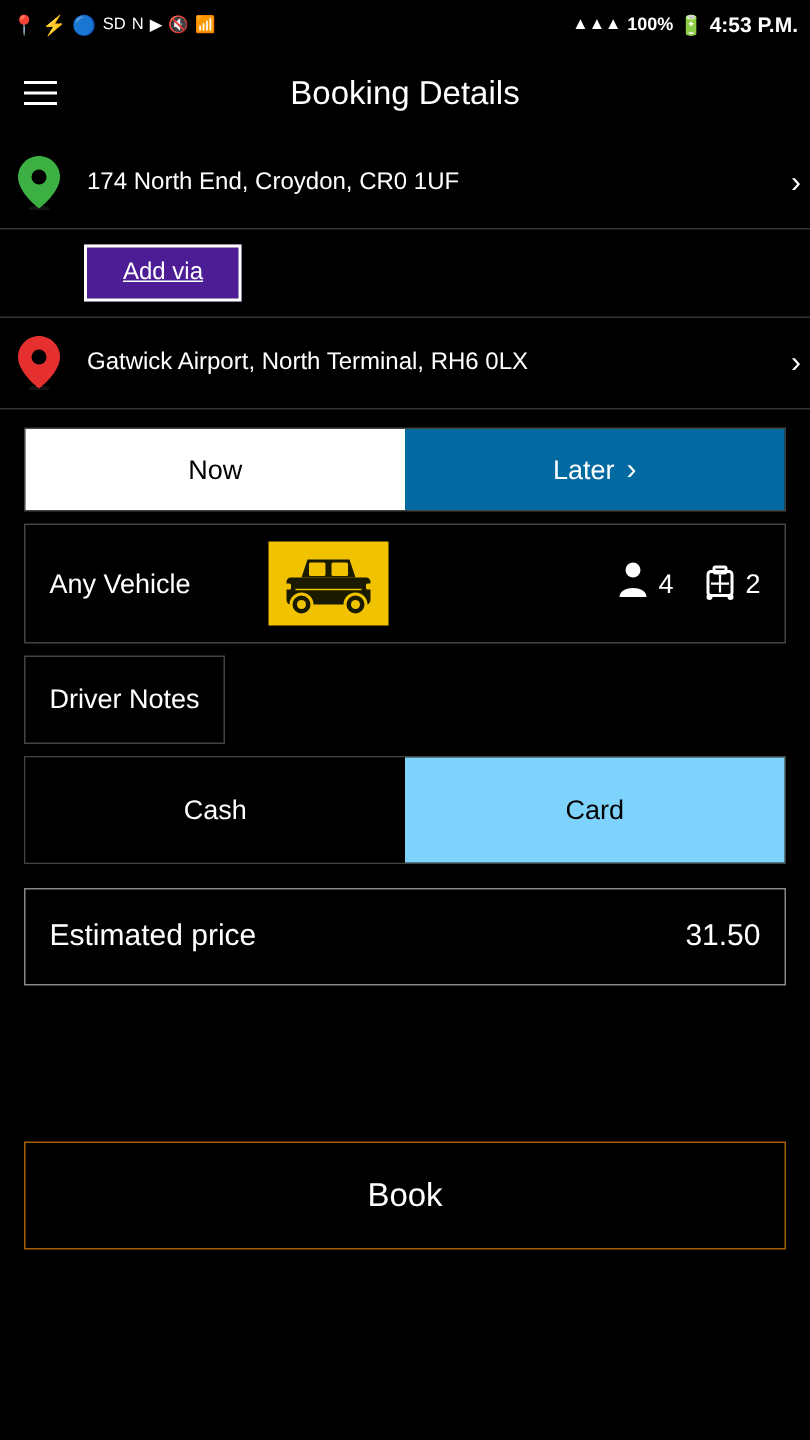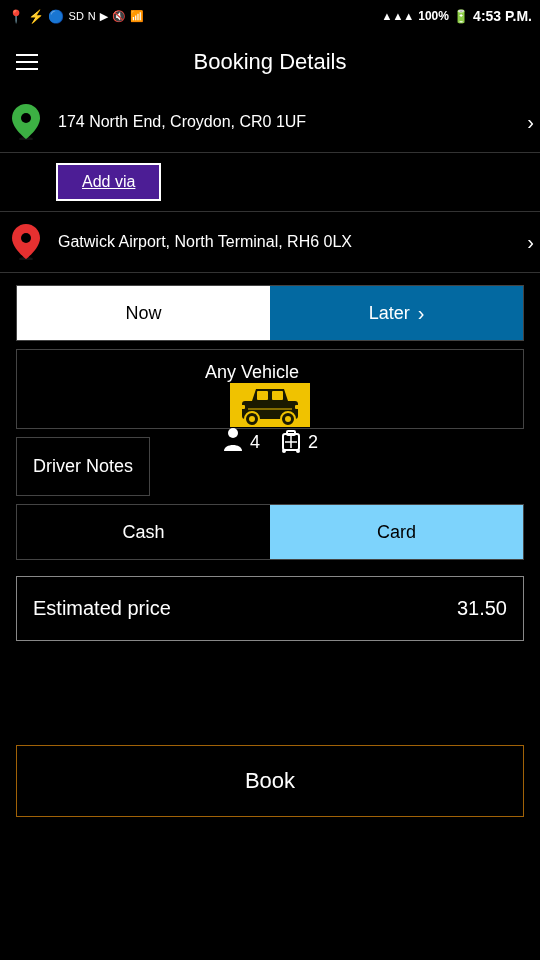--- a/index.html
+++ b/index.html
@@ -148,21 +148,20 @@
     }
 
     
     .vehicle-section {
       display: flex;
       align-items: center;
       border: 1px solid #444;
       margin: 8px 16px;
       padding: 12px 16px;
       height: 80px;
-      flex-direction: column;
     }
     .vehicle-label {
       font-size: 18px;
       color: #fff;
       min-width: 130px;
     }
     .vehicle-icon-wrap {
       width: 80px;
       height: 56px;
       background: #f0c200;
@@ -197,21 +196,21 @@
       cursor: pointer;
       background: #000;
       color: #fff;
     }
 
     
     .payment-toggle {
       display: flex;
       border: 1px solid #444;
       margin: 8px 16px;
-      height: 56px;
+      height: 72px;
     }
     .payment-option {
       flex: 1;
       display: flex;
       align-items: center;
       justify-content: center;
       font-size: 18px;
       cursor: pointer;
     }
     .payment-option.active {

